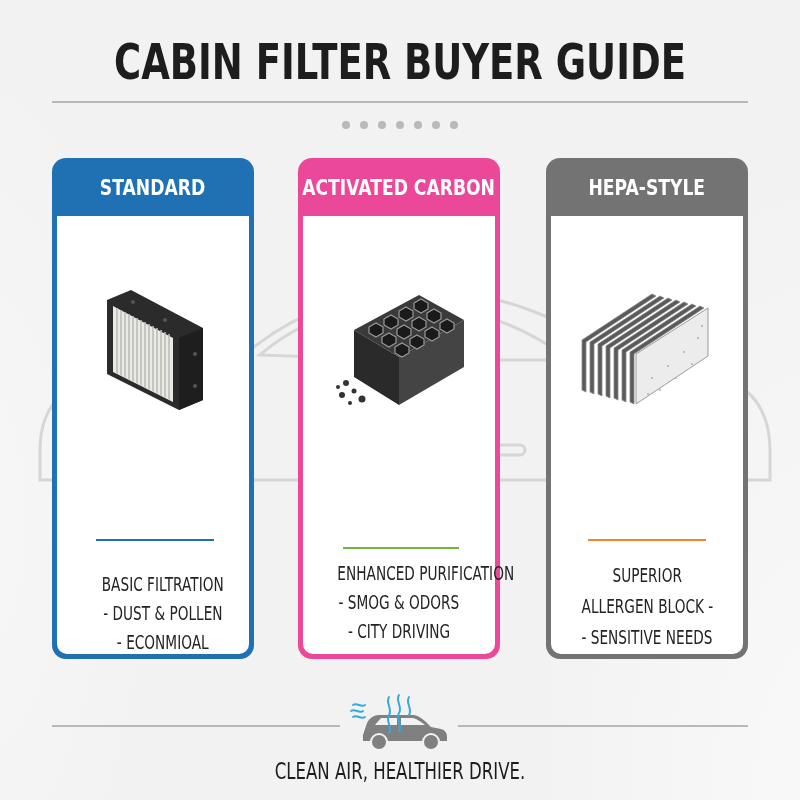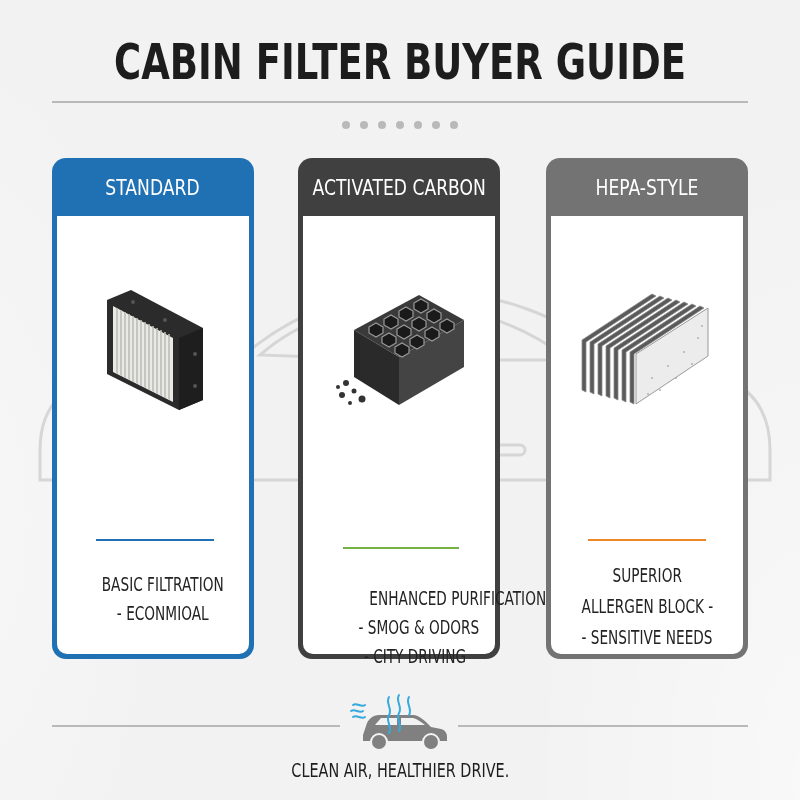--- a/index.html
+++ b/index.html
@@ -34,55 +34,55 @@
   .dots { position: absolute; top: 121px; left: 0; width: 800px; display: flex; justify-content: center; gap: 10px; }
   .dot { width: 8px; height: 8px; border-radius: 50%; background: #b9b9b9; }
 
   .card {
     position: absolute; top: 158px; width: 202px; height: 501px;
     border-radius: 14px; padding: 0 5px 5px 5px;
     display: flex; flex-direction: column;
   }
   .card-head {
     height: 58px; display: flex; align-items: center; justify-content: center;
-    color: #fff; font-family: "DejaVu Sans", sans-serif; font-weight: normal;
+    color: #fff; font-family: "DejaVu Sans", sans-serif; font-weight: bold;
     font-size: 22px;
   }
   .card-head span { display: inline-block; transform: scaleX(0.78); white-space: nowrap; }
   .card-body {
     flex: 1; background: #fff; border-radius: 0 0 10px 10px; position: relative;
   }
   .card-art { position: absolute; left: 0; top: 0; width: 100%; height: 250px; display:flex; align-items:center; justify-content:center; }
   .card-rule { position: absolute; top: 323px; height: 2px; }
   .card-text {
     position: absolute; left: 0; width: 100%;
     text-align: center; font-family: "DejaVu Sans", sans-serif;
     font-size: 19px; color: #232323;
   }
   .card-text div { line-height: 29px; white-space: nowrap; }
   .card-text div span { display: inline-block; transform: scaleX(0.72); }
 
   .c1 { left: 52px; background: #2070b4; }
-  .c2 { left: 298px; background: #404040; }
+  .c2 { left: 298px; background: #ec4899; }
   .c3 { left: 546px; background: #737373; }
   .c1 .card-rule { left: 39px; width: 118px; background: #2070b4; }
   .c2 .card-rule { left: 40px; width: 116px; background: #73b243; }
   .c3 .card-rule { left: 37px; width: 118px; background: #f0862a; }
   .c1 .card-text { top: 354px; padding-left: 20px; }
-  .c2 .card-text { top: 368px; padding-left: 32px; }
+  .c2 .card-text { top: 343px; }
   .c3 .card-text { top: 344px; }
   .c3 .card-text div { line-height: 31px; }
 
   .foot-rule { position: absolute; top: 725px; height: 2px; background: #b9b9b9; }
   .foot-rule.l { left: 52px; width: 288px; }
   .foot-rule.r { left: 458px; width: 290px; }
   .foot-icon { position: absolute; left: 345px; top: 693px; width: 110px; height: 60px; }
   .tagline {
     position: absolute; top: 758px; left: 0; width: 800px; text-align: center;
-    font-family: "DejaVu Sans", sans-serif; font-size: 20px; color: #1d1d1d;
+    font-family: "DejaVu Sans", sans-serif; font-size: 23px; color: #1d1d1d;
   }
   .tagline span { display: inline-block; transform: scaleX(0.72); }
 </style>
 </head>
 <body>
 
 <div class="bg-swoosh"></div>
 
 <svg class="bg-car" viewBox="0 0 800 300" fill="none" stroke="#d6d6d6" stroke-width="3">
   <path d="M40 200 C40 150 70 130 120 120 L250 100 C300 60 360 40 420 40 C500 40 560 70 610 100 L700 120 C740 128 770 150 770 200 L770 230 L40 230 Z"></path>
@@ -133,20 +133,21 @@
         </g>
         <circle cx="40" cy="20" r="2" fill="#555"></circle>
           <circle cx="72" cy="38" r="2" fill="#555"></circle>
         <circle cx="102" cy="72" r="2" fill="#555"></circle>
           <circle cx="102" cy="104" r="2" fill="#555"></circle>
       </svg>
     </div>
     <div class="card-rule"></div>
     <div class="card-text">
       <div><span>BASIC FILTRATION</span></div>
+      <div><span>- DUST &amp; POLLEN</span></div>
       <div><span>- ECONMIOAL</span></div>
     </div>
   </div>
 </div>
 
 <div class="card c2">
   <div class="card-head">
       <span>ACTIVATED CARBON</span>
     </div>
   <div class="card-body">

